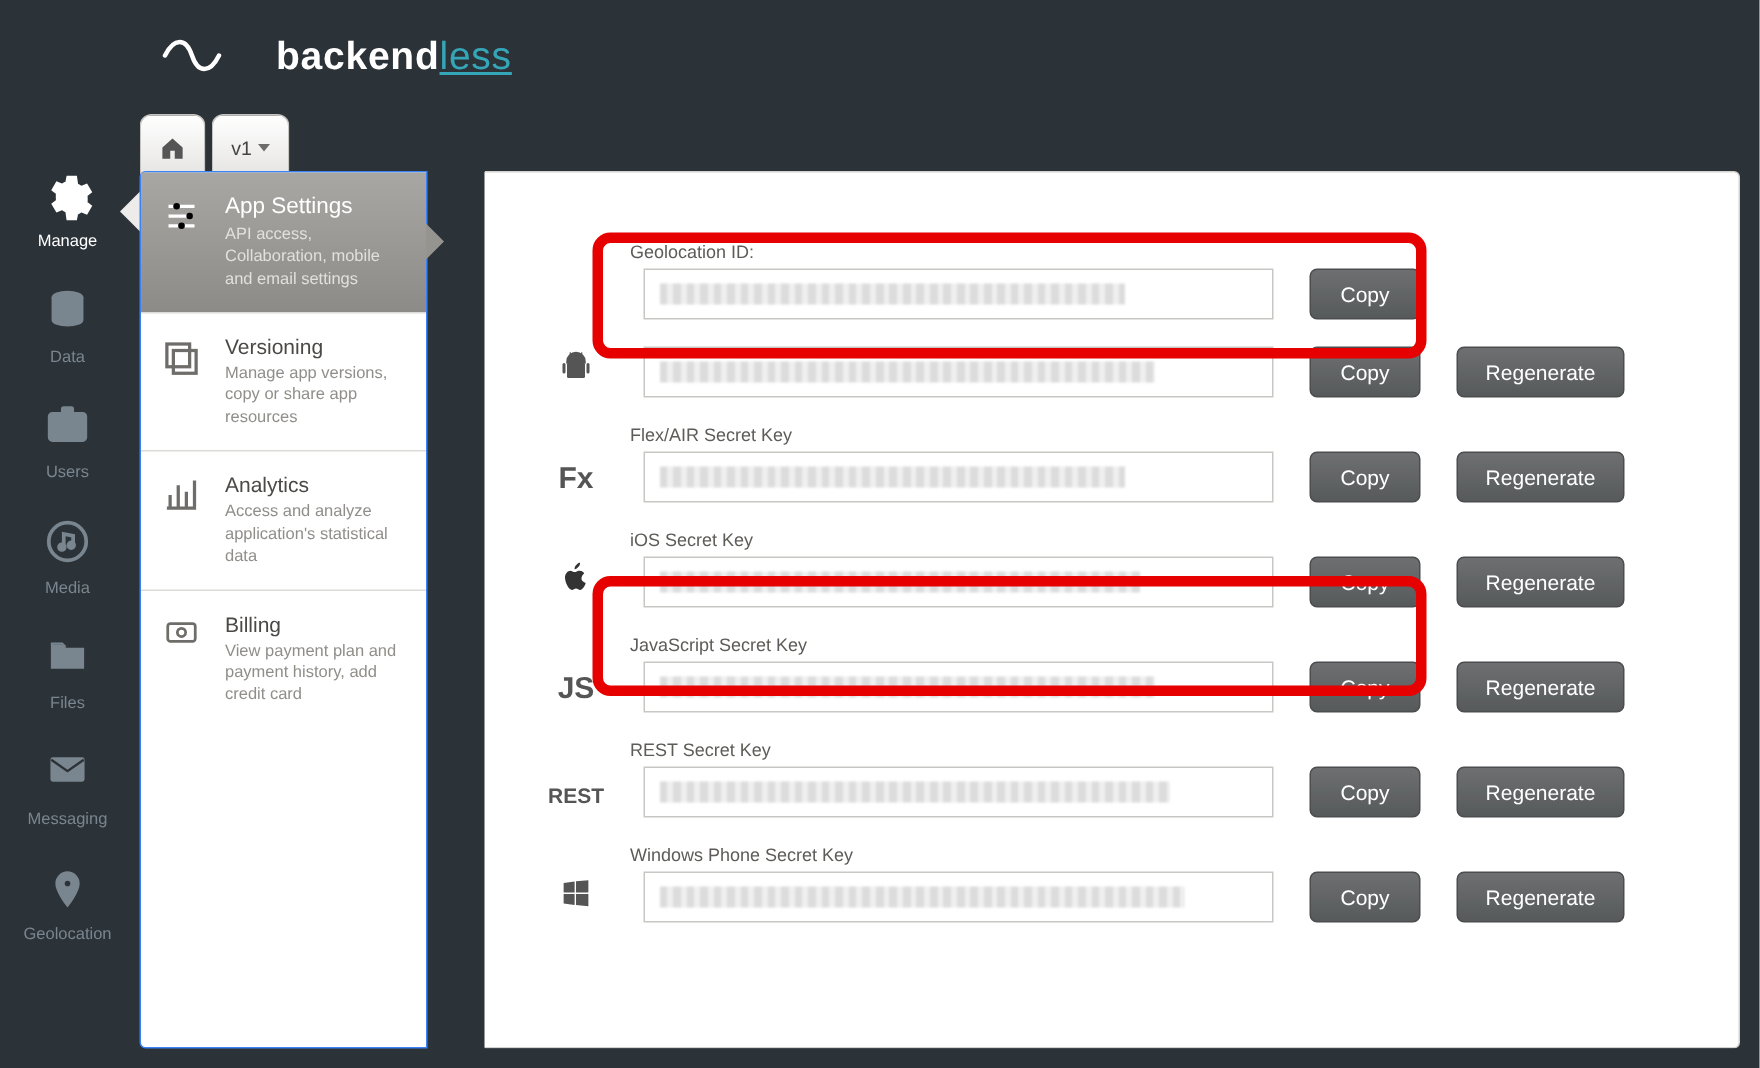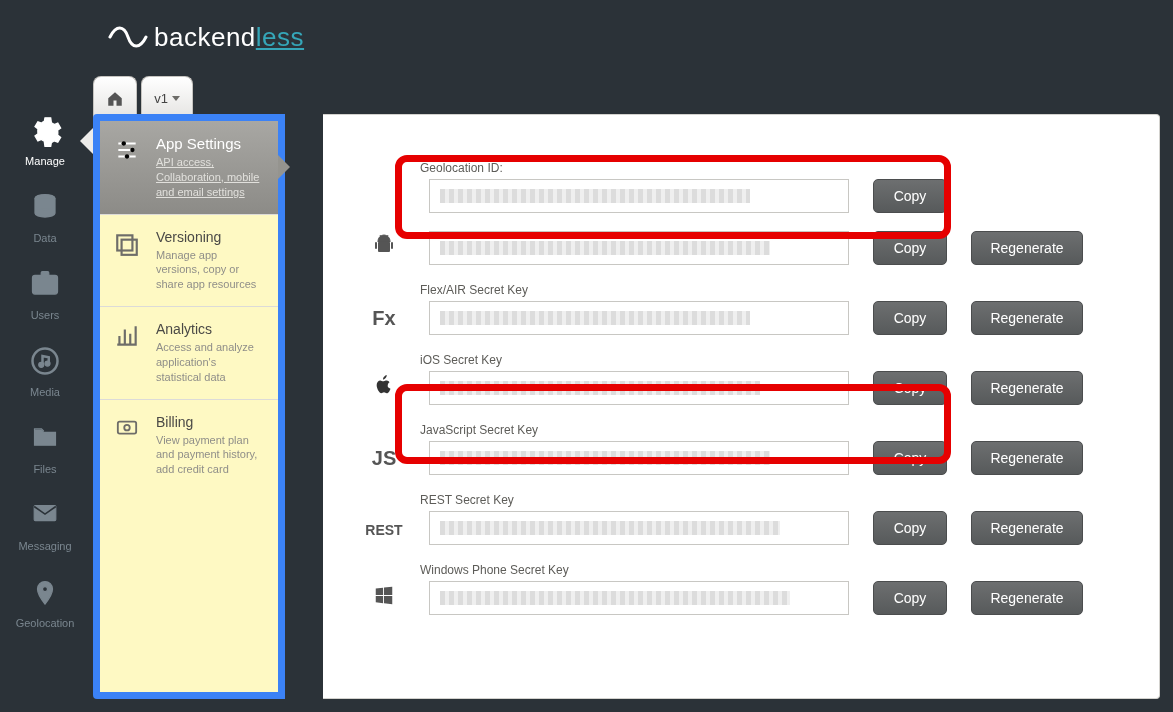--- a/index.html
+++ b/index.html
@@ -20,21 +20,21 @@
     top: 12px;
     height: 50px;
     display: flex;
     align-items: center;
     color: #fff;
     font-size: 26px;
     letter-spacing: .5px;
   }
   .top-logo .swirl { margin-right: 6px; display: inline-flex; }
   .top-logo .less  { color: #35a6b8; font-weight: 300; text-decoration: underline; }
-  .top-logo .bold  { font-weight: 400; }
+  .top-logo .bold  { font-weight: 700; margin-left: 30px; }
 
   
   .rail {
     position: absolute;
     top: 115px;
     left: 0;
     width: 90px;
     display: flex;
     flex-direction: column;
     align-items: center;
@@ -104,22 +104,22 @@
     border-top: 5px solid #6d6c68;
   }
 
   
   .side-panel {
     position: absolute;
     left: 93px;
     top: 114px;
     width: 192px;
     bottom: 13px;
-    background: #fef9c3;
-    border: 7px solid #3b82f6;
+    background: #ffffff;
+    border: 1px solid #3b82f6;
     border-radius: 4px 0 0 4px;
   }
   .side-item {
     display: flex;
     padding: 14px 14px 14px 12px;
     gap: 14px;
     cursor: pointer;
     position: relative;
   }
   .side-item + .side-item { border-top: 1px solid #dcdbd8; }
@@ -140,21 +140,21 @@
   }
   .side-item .sub {
     font-size: 11px;
     color: #8f8e89;
     line-height: 1.35;
   }
   .side-item.active {
     background: linear-gradient(#a8a7a3, #8c8b87);
   }
   .side-item.active .ttl { color: #fff; font-size: 15px; }
-  .side-item.active .sub { color: #e1e0dc; text-decoration: underline; }
+  .side-item.active .sub { color: #e1e0dc; }
   .side-item.active .icon-slot { color: #fff; }
   .side-item.active .arrow {
     position: absolute;
     right: -12px;
     top: 50%;
     margin-top: -12px;
     width: 0;
     height: 0;
     border-top: 12px solid transparent;
     border-bottom: 12px solid transparent;

